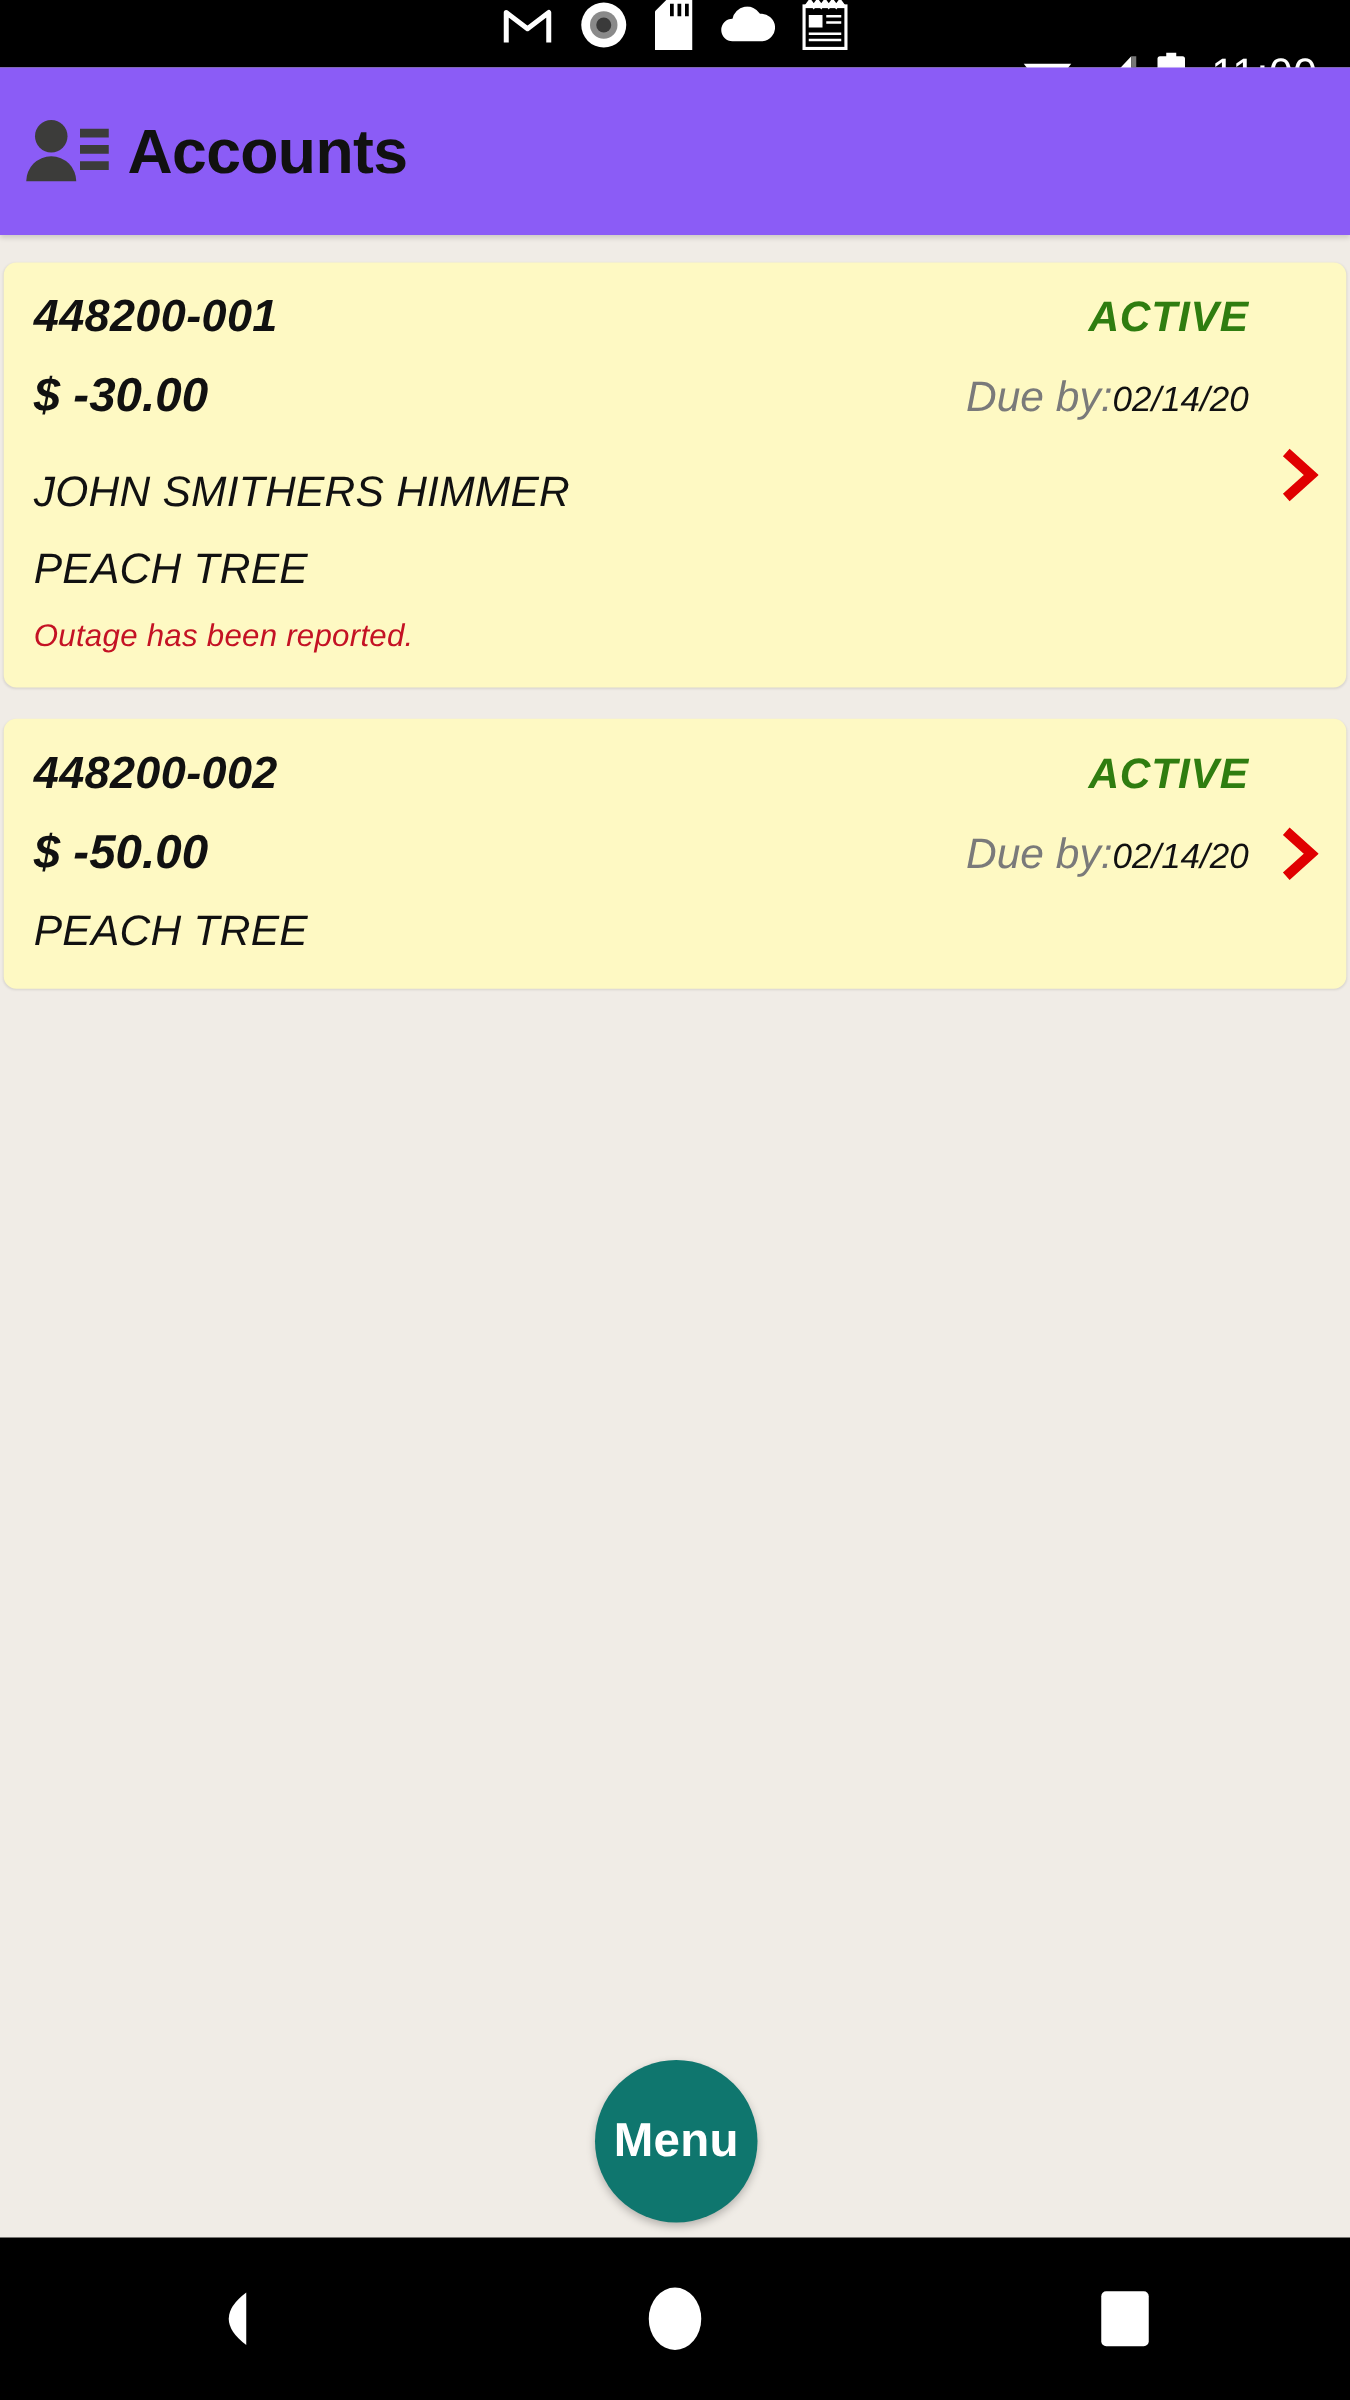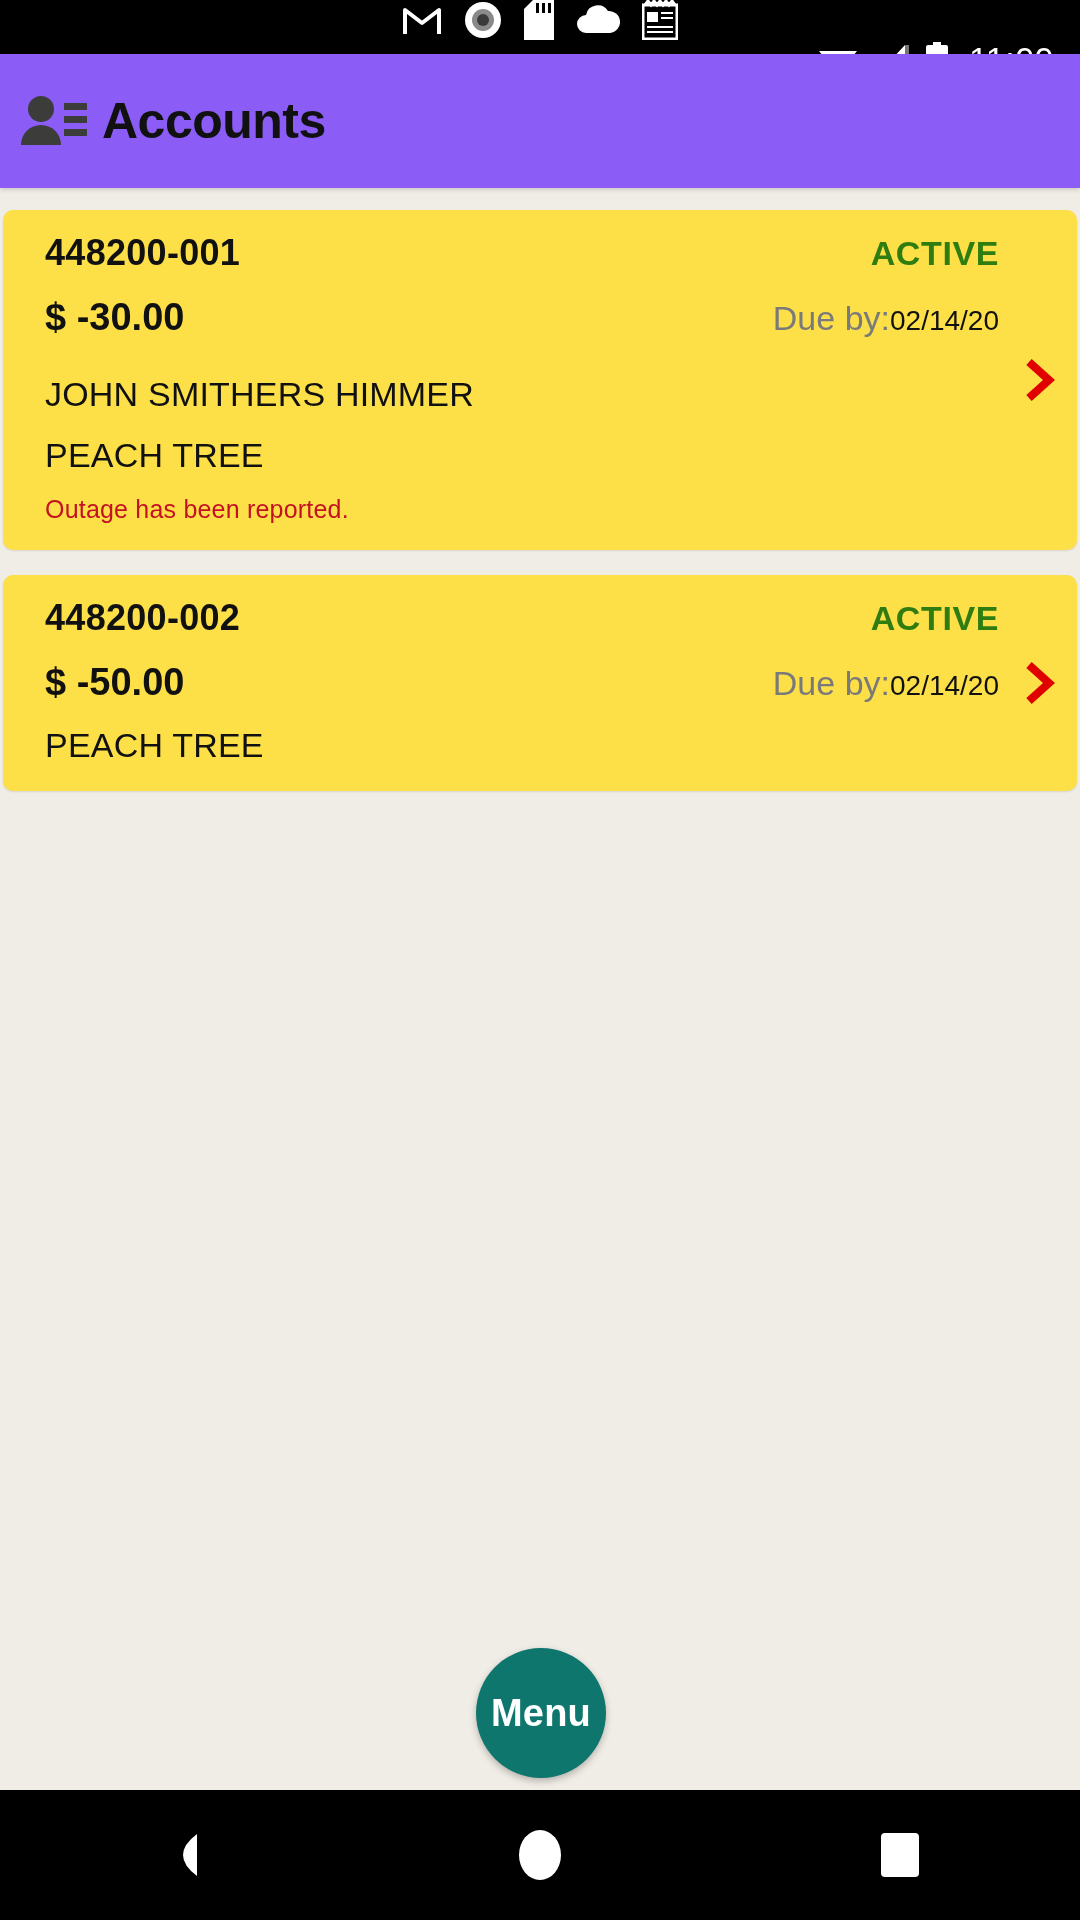--- a/index.html
+++ b/index.html
@@ -48,25 +48,26 @@
   .content{
     position:absolute; top:188px; left:0;
     width:1080px; height:1602px;
     background:#f0ece6;
     padding-top:22px;
   }
 
   
   .card{
     position:relative;
-    background:#fde047;
+    background:#fef9c3;
     margin:0 3px 25px 3px;
     border-radius:10px;
-    padding:22px 26px 26px 42px;
+    padding:22px 26px 26px 24px;
     box-shadow:0 1px 2px rgba(0,0,0,0.10);
+    font-style:italic;
   }
   .card-row{
     display:flex; align-items:baseline;
     justify-content:space-between;
   }
   .acct-num{
     font-size:36px; font-weight:bold; color:#111;
     letter-spacing:0.3px;
   }
   .status-badge{

